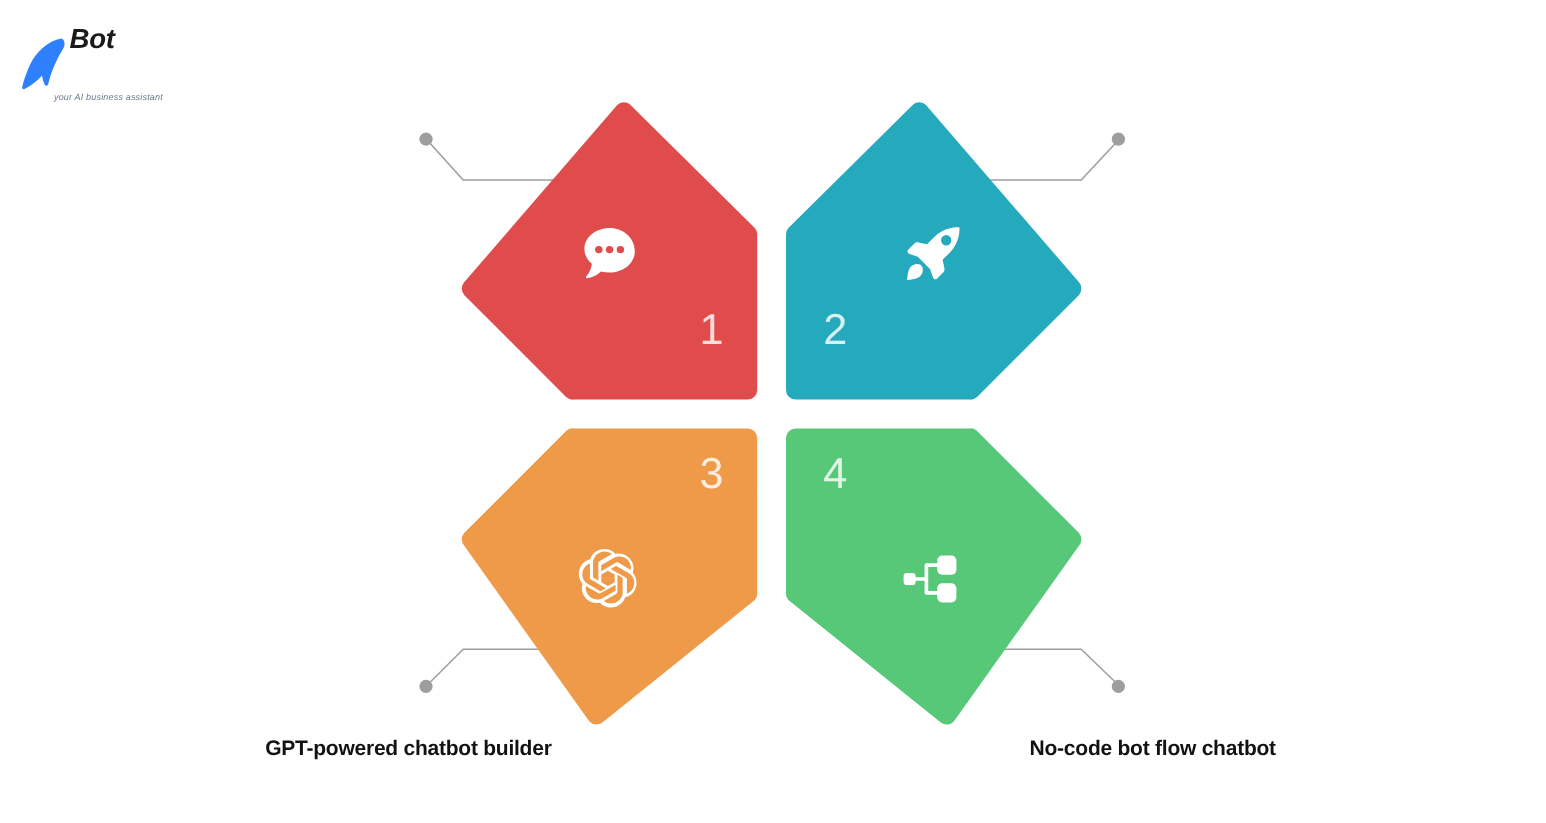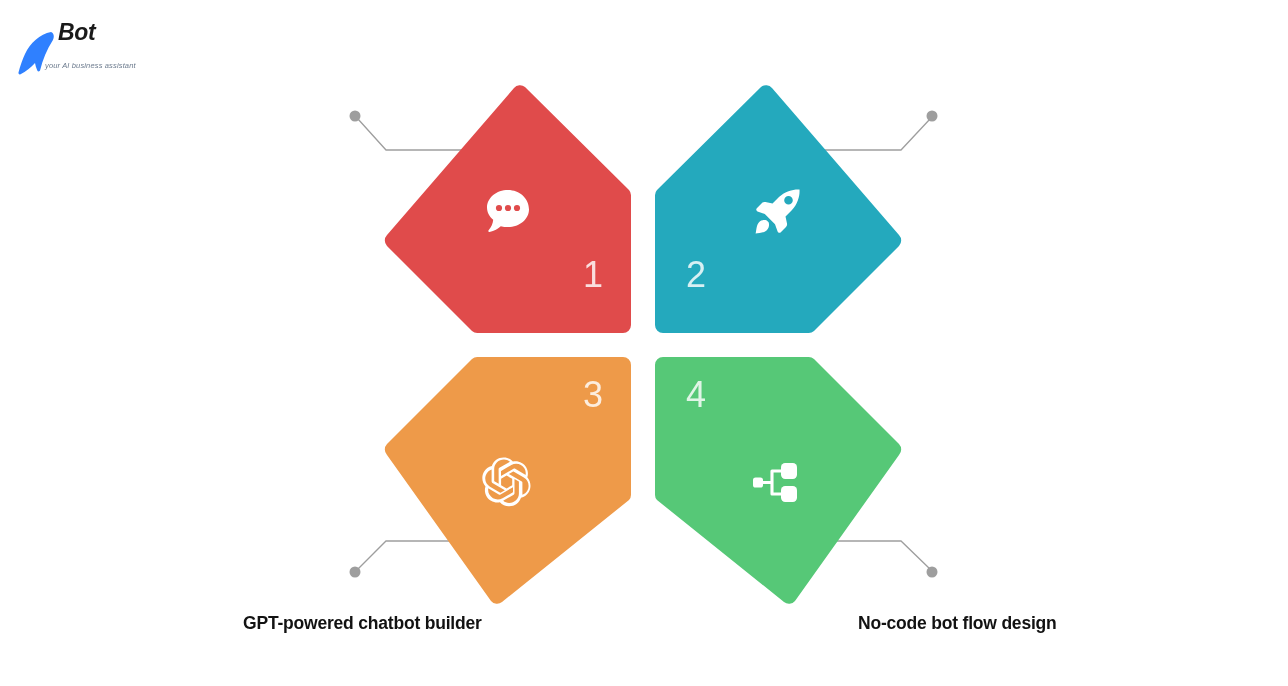--- a/index.html
+++ b/index.html
@@ -58,41 +58,41 @@
     color: #2f80ff;
     letter-spacing: -0.5px;
     line-height: 27px;
     display: block;
     margin-left: -20px;
     font-family: "Liberation Sans", sans-serif;
   }
   .logo-tagline {
     position: absolute;
     left: 27px;
-    top: 41px;
+    top: 56px;
     font-size: 7.5px;
     font-style: italic;
     color: #6b7a8d;
     letter-spacing: 0.15px;
     white-space: nowrap;
     font-family: "Liberation Sans", sans-serif;
   }
 
   
   .label {
     position: absolute;
     font-size: 17.5px;
     font-weight: bold;
     color: #121212;
     white-space: nowrap;
     letter-spacing: -0.2px;
   }
   .label-tl { left: 229px; top: 64px; }
   .label-tr { left: 815px; top: 64px; }
-  .label-bl { left: 221px; top: 613px; margin-left: 22px; }
+  .label-bl { left: 221px; top: 613px; }
   .label-br { left: 858px; top: 613px; }
 
   
   .pent {
     position: absolute;
     width: 250px;
     height: 250px;
   }
   .pent svg { display: block; width: 250px; height: 250px; }
 
@@ -157,21 +157,21 @@
     <circle cx="932" cy="116" r="5.5" fill="#9e9e9e"></circle>
 
     <polyline points="358,569 386,541 520,541" fill="none" stroke="#9e9e9e" stroke-width="1.3"></polyline>
     <circle cx="355" cy="572" r="5.5" fill="#9e9e9e"></circle>
 
     <polyline points="930,569 901,541 768,541" fill="none" stroke="#9e9e9e" stroke-width="1.3"></polyline>
     <circle cx="932" cy="572" r="5.5" fill="#9e9e9e"></circle>
   </svg>
 
   <div class="label label-bl">GPT-powered chatbot builder</div>
-  <div class="label label-br">No-code bot flow design</div>
+  <div class="label label-br">No-code bot flow chatbot</div>
 
   <div class="pent pent-1">
     <svg viewBox="0 0 250 250" xmlns="http://www.w3.org/2000/svg">
       <path d="M142 2 L246 105 A8 8 0 0 1 248 111 L248 240 A8 8 0 0 1 240 248 L95 248 A8 8 0 0 1 89 246 L4 161 A8 8 0 0 1 4 150 L131 3 A8 8 0 0 1 142 2 Z" fill="#e04b4b"></path>
     </svg>
     <div class="pent-icon">
       <svg viewBox="0 0 56 56" xmlns="http://www.w3.org/2000/svg">
         <path d="M28 6 C16.5 6 7 13.8 7 23.5 C7 28.3 9.4 32.7 13.2 35.8 C12.9 39.5 11.3 43.2 8.6 46.3 C8 47 8.6 48.1 9.5 47.9 C14.2 47 18.2 44.8 20.8 42.2 C23 42.8 25.4 43.1 28 43.1 C39.5 43.1 49 35.3 49 25.6 C49 14.3 39.5 6 28 6 Z" fill="#ffffff"></path>
         <circle cx="19" cy="24" r="3.1" fill="#e04b4b"></circle>
         <circle cx="28" cy="24" r="3.1" fill="#e04b4b"></circle>

